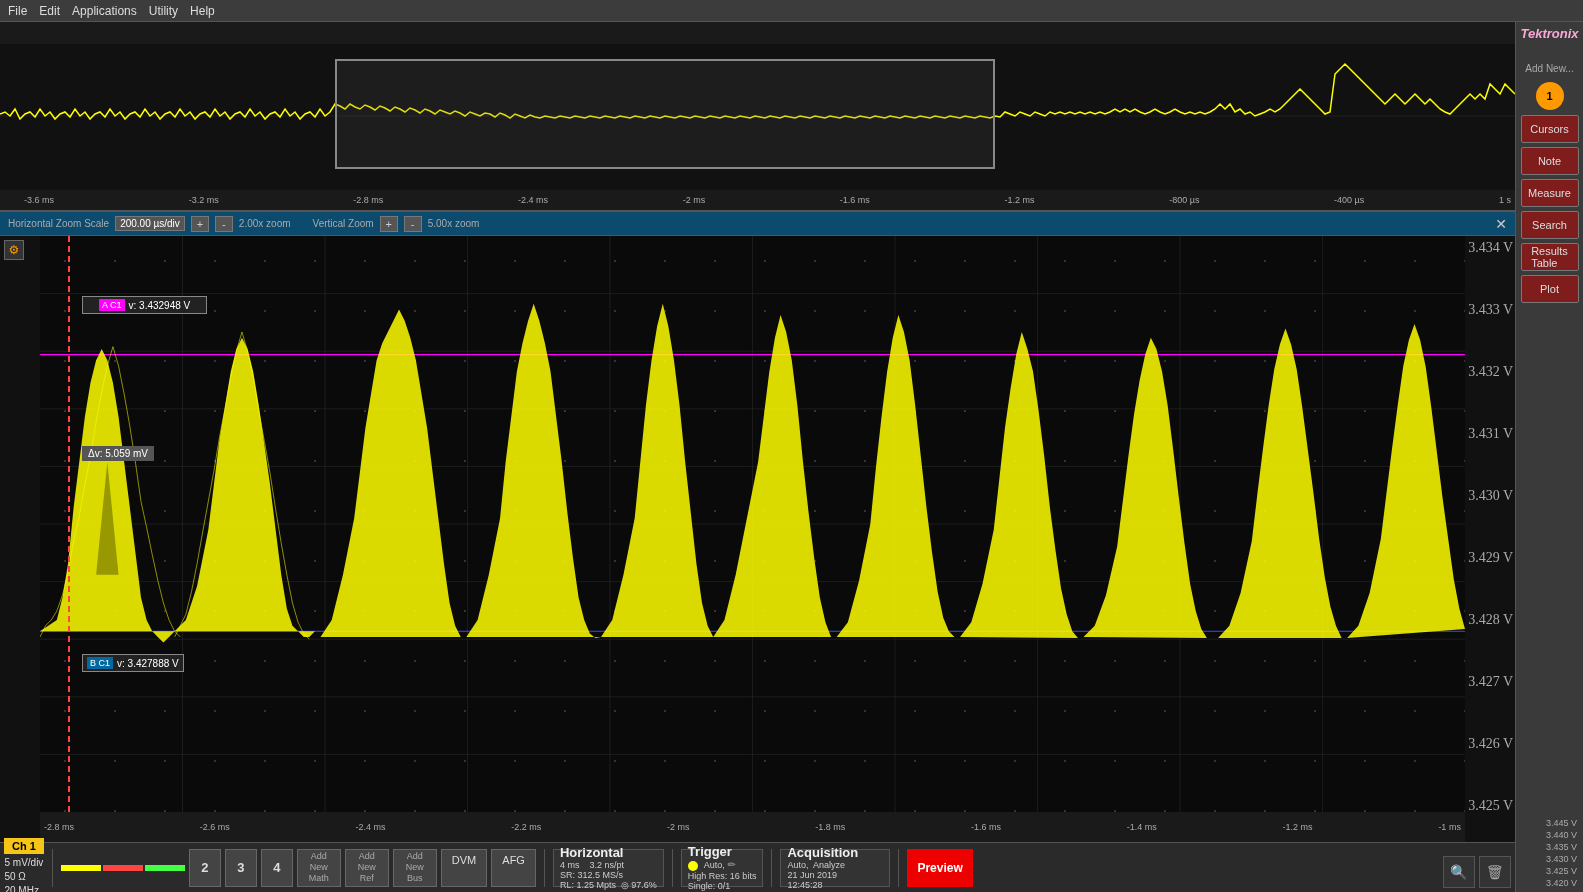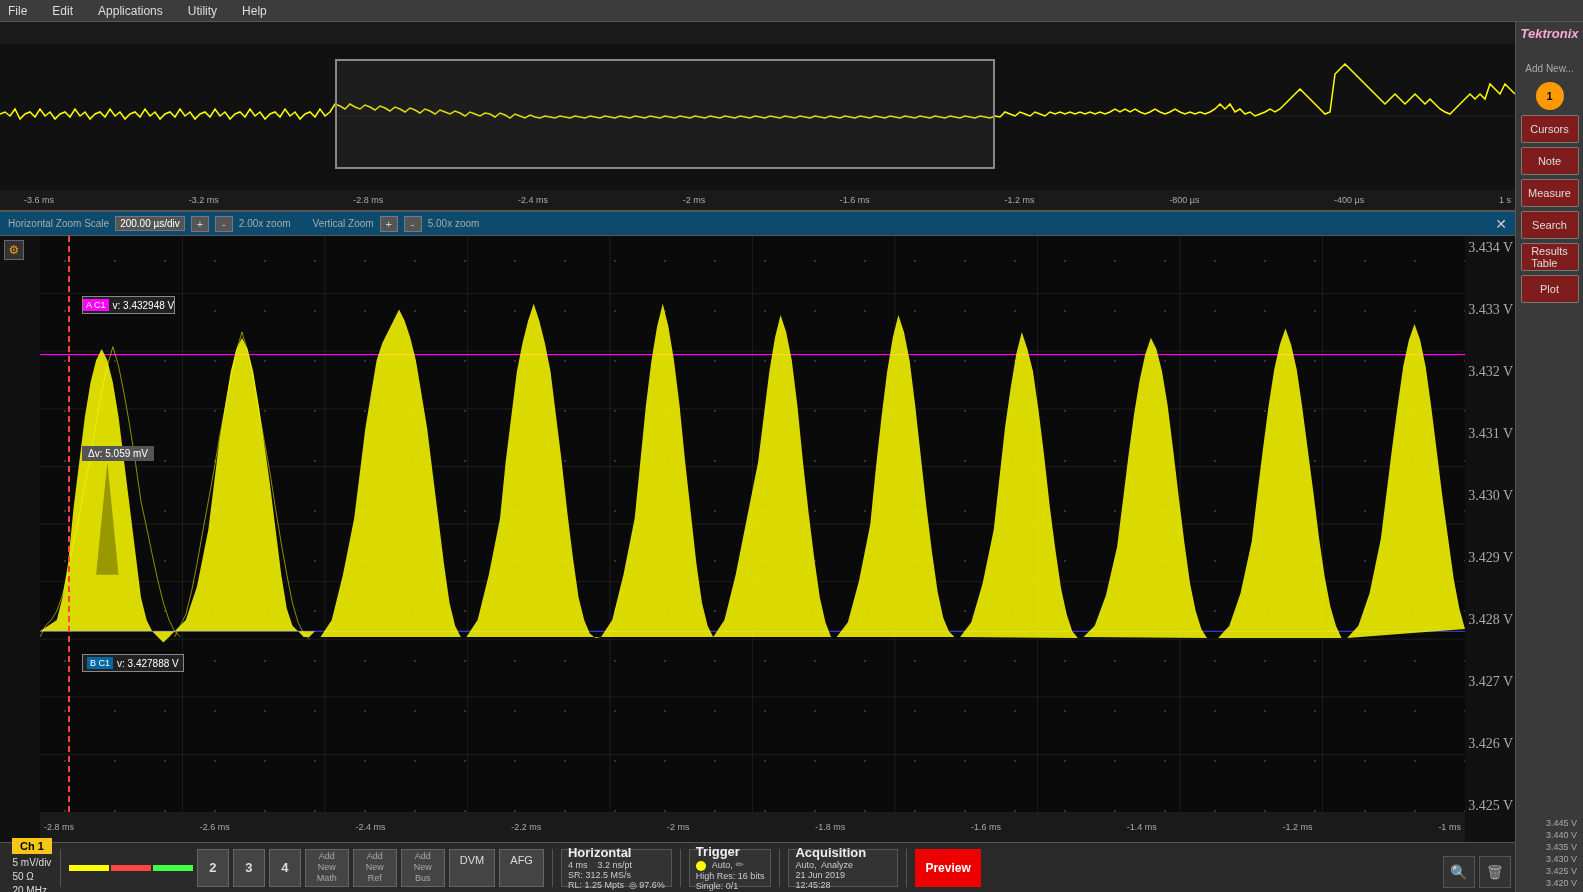--- a/index.html
+++ b/index.html
@@ -13,21 +13,21 @@
       overflow: hidden;
     }
 
     
     #menubar {
       background: #3c3c3c;
       height: 22px;
       display: flex;
       align-items: center;
       padding: 1px 8px;
-      gap: 25px;
+      gap: 12px;
       border-bottom: 1px solid #555;
     }
     .menu-item {
       color: #ddd;
       cursor: pointer;
       font-size: 12px;
     }
 
     
     #right-panel {
@@ -227,21 +227,21 @@
 
     
     .cursor-label-a {
       position: absolute;
       top: 60px;
       left: 42px;
       background: #222;
       border: 1px solid #888;
       color: #fff;
       font-size: 10px;
-      padding: 2px 0;
+      padding: 2px 16px;
       z-index: 10;
       display: flex;
       align-items: center;
       gap: 4px;
     }
     .cursor-label-a .marker {
       background: #f0f;
       color: #fff;
       font-size: 9px;
       padding: 1px 3px;
@@ -291,21 +291,21 @@
       position: absolute;
       bottom: 0;
       left: 0;
       right: 68px;
       height: 50px;
       background: #2a2a2a;
       border-top: 1px solid #555;
       display: flex;
       align-items: center;
       gap: 4px;
-      padding: 0 12px;
+      padding: 0 4px;
     }
 
     .ch1-badge {
       background: #f5c518;
       color: #000;
       padding: 2px 8px;
       font-size: 11px;
       font-weight: bold;
     }
     .ch1-info {

